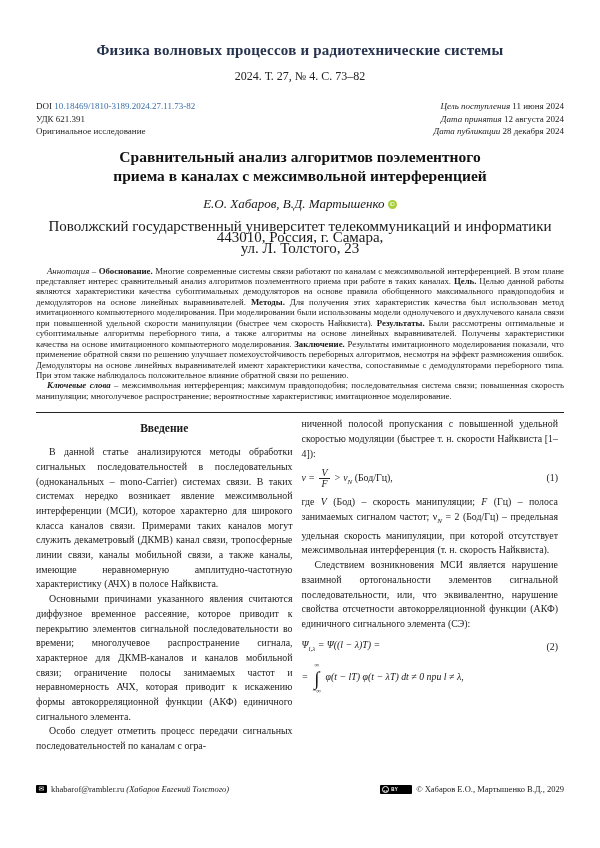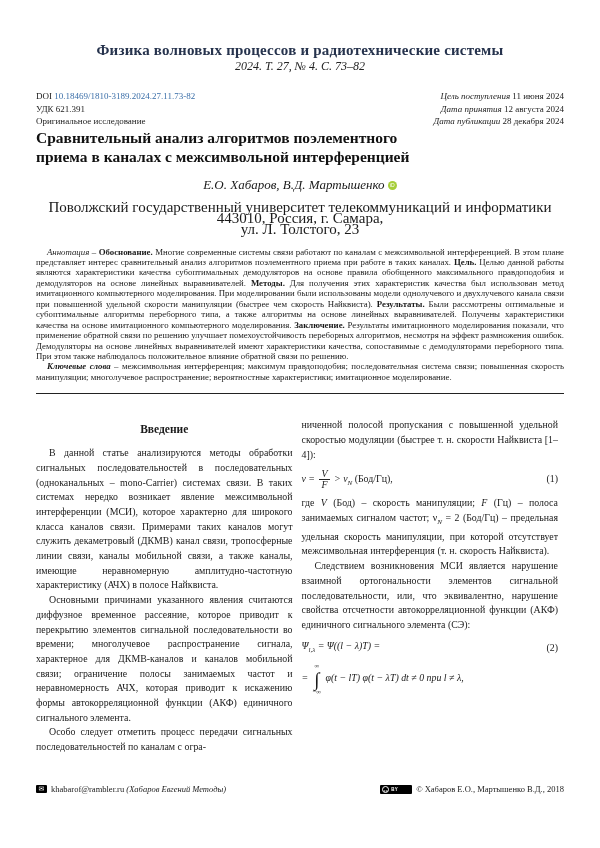--- a/index.html
+++ b/index.html
@@ -11,54 +11,54 @@
     overflow:hidden;
   }
   .page { position:absolute; inset:0; padding:42px 36px 0 36px; }
 
   
   .journal-title {
     text-align:center; font-weight:bold; font-size:15px; color:#26334d;
     letter-spacing:.2px;
   }
   .journal-issue {
-    text-align:center; font-style:italic; font-size:12px; margin-top:0; color:#222;
+    text-align:center; font-size:12px; margin-top:10px; color:#222;
   }
 
   
   .meta-row { display:flex; justify-content:space-between; margin-top:16px; font-size:9px; line-height:12.5px; }
   .meta-left { text-align:left; }
   .meta-right { text-align:right; }
   .doi-link { color:#3a6ea8; text-decoration:none; cursor:pointer; }
   .date-label { font-style:italic; }
 
   
   .article-title {
-    font-weight:bold; font-size:15.5px; line-height:19.5px;
-    margin-top:0; color:#111;
+    text-align:center; font-weight:bold; font-size:15.5px; line-height:19.5px;
+    margin-top:9px; color:#111;
   }
   .authors-line { text-align:center; font-style:italic; font-size:13px; margin-top:10px; }
   .orcid-icon {
     display:inline-block; width:9px; height:9px; border-radius:50%;
     background:#a6ce39; color:#fff; font-style:normal; font-size:5px; line-height:9px;
     text-align:center; vertical-align:2px; cursor:pointer;
     font-family:"Liberation Sans",sans-serif;
   }
   .affiliation { text-align:center; font-size:15px; line-height:11px; margin-top:9px; }
 
   
   .abstract { margin-top:12px; font-size:8.8px; line-height:10.45px; text-align:justify; }
   .abstract p { text-indent:11px; }
   .abstract .kw { margin-top:0; }
 
   
   .divider { border:none; border-top:1px solid #222; margin:11px 0 0 0; }
 
   
-  .columns { display:flex; gap:9px; margin-top:24px; font-size:9.9px; line-height:14.7px; text-align:justify; }
+  .columns { display:flex; gap:9px; margin-top:4px; font-size:9.9px; line-height:14.7px; text-align:justify; }
   .col { width:calc(50% - 7.5px); }
   .intro-heading { text-align:center; font-weight:bold; font-size:11.5px; margin:4px 0 9px 0; }
   .col p { text-indent:13px; }
   .col p.noindent { text-indent:0; }
 
   
   .formula { display:flex; align-items:center; justify-content:space-between; margin:6px 0; text-indent:0 !important; }
   .f-math { font-style:italic; }
   .f-tag { font-style:normal; font-size:9.9px; }
   .frac { display:inline-block; text-align:center; vertical-align:middle; line-height:1.05; margin:0 2px; }
@@ -164,22 +164,22 @@
               <span class="lim">−∞</span>
             </span><span> φ(t − lT) φ(t − λT) dt ≠ 0  при  l ≠ λ,</span></span>
       </div>
     </div>
   </div>
 </div>
 
 <div class="footer">
   <div class="footer-left">
     <span class="mail-icon">✉</span>
-    <span><span class="email-link">khabarof@rambler.ru</span><span class="email-note"> (Хабаров Евгений Методы)</span></span>
+    <span><span class="email-link">khabarof@rambler.ru</span><span class="email-note"> (Хабаров Евгений Толстого)</span></span>
   </div>
   <div class="footer-right">
     <span class="cc-badge">
         <span class="cc-circle">cc</span>
         <span class="cc-by">BY</span>
       </span>
-    <span>© Хабаров Е.О., Мартышенко В.Д., 2018</span>
+    <span>© Хабаров Е.О., Мартышенко В.Д., 2029</span>
   </div>
 </div>
 
 </body></html>

